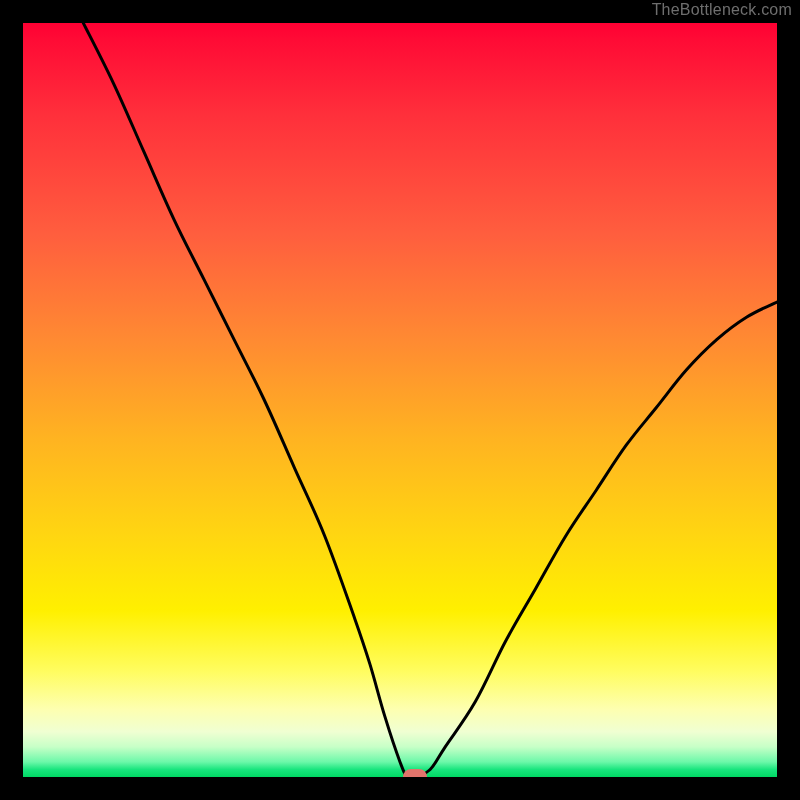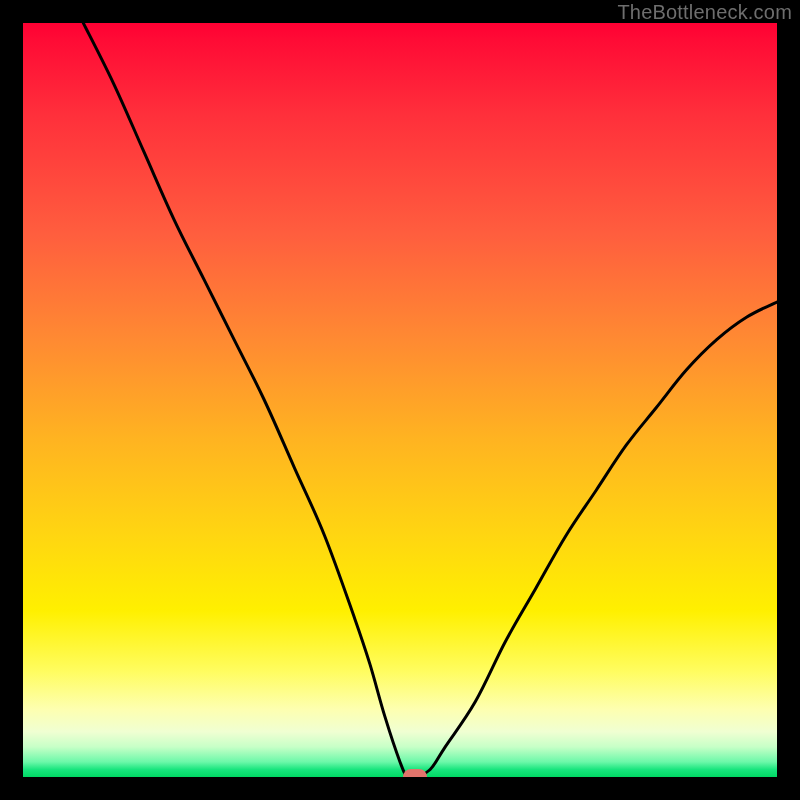--- a/index.html
+++ b/index.html
@@ -58,21 +58,21 @@
     height: 16px;
     border-radius: 8px / 8px;
     background: #e1746c;
     transform: translate(-50%, -50%);
   }
   .watermark {
     position: absolute;
     top: 1px;
     right: 8px;
     color: #6e6e6e;
-    font-size: 20px;
+    font-size: 16px;
     letter-spacing: 0.2px;
     font-weight: 500;
     user-select: none;
   }
 </style>
 </head>
 <body>
 
 <div class="stage">
 

